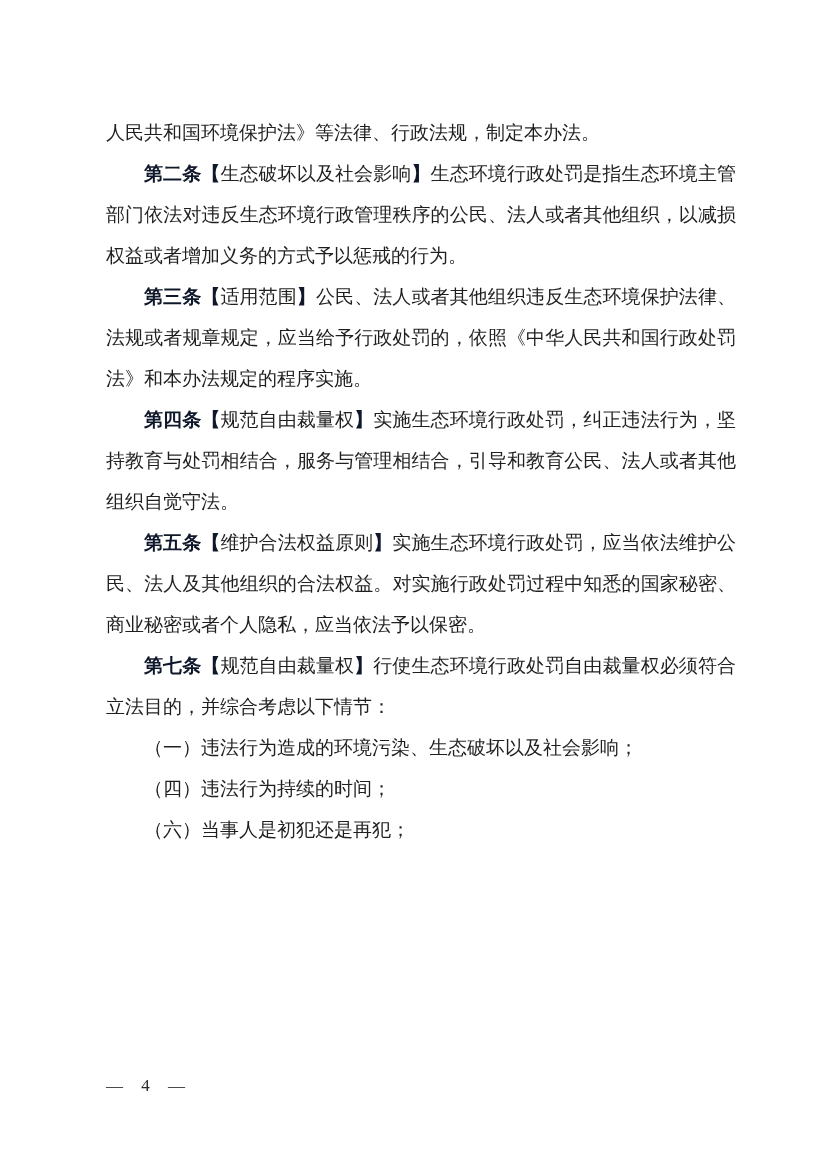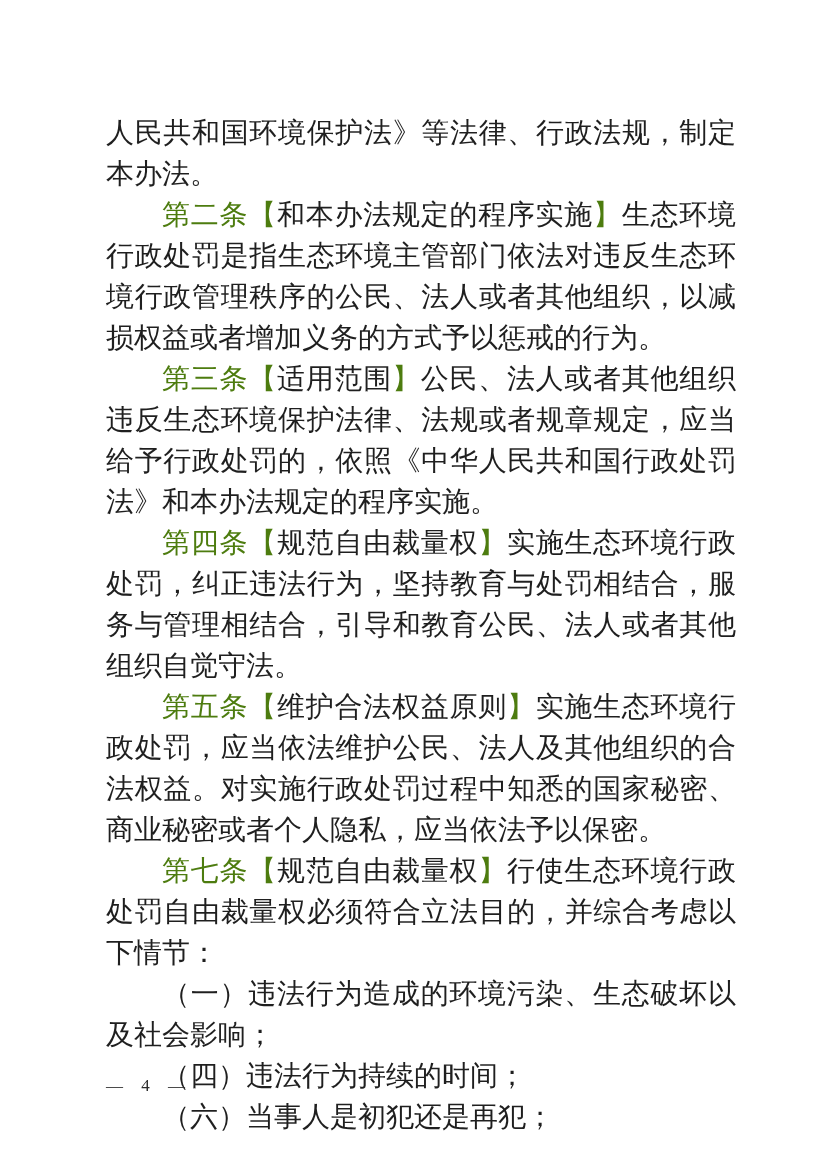--- a/index.html
+++ b/index.html
@@ -15,52 +15,52 @@
     background: #ffffff;
     overflow: hidden;
     font-family: "Liberation Serif", "DejaVu Serif", serif;
     color: #1f1f1f;
   }
   .doc-body {
     position: absolute;
     left: 106px;
     top: 112px;
     width: 630px;
-    font-size: 28px;
+    font-size: 19px;
     line-height: 41px;
     text-align: justify;
   }
   .para {
     margin: 0;
     padding: 0;
   }
   .para.indent {
     text-indent: 2em;
   }
   .run-bold {
-    font-weight: 400;
-    color: #4d7c0f;
+    font-weight: 700;
+    color: #0f172a;
   }
   .footer {
     position: absolute;
     left: 106px;
     top: 1076px;
     font-size: 17px;
     color: #2a2a2a;
     letter-spacing: 2px;
     word-spacing: 10px;
   }
 </style>
 </head>
 <body>
 
 <div class="page">
   <div class="doc-body" id="doc-body">
       <div class="para"><span>人民共和国环境保护法》等法律、行政法规，制定本办法。</span></div>
-      <div class="para indent"><span class="run-bold">第二条</span><span class="run-bold">【</span><span>和本办法规定的程序实施</span><span class="run-bold">】</span><span>生态环境行政处罚是指生态环境主管部门依法对违反生态环境行政管理秩序的公民、法人或者其他组织，以减损权益或者增加义务的方式予以惩戒的行为。</span></div>
+      <div class="para indent"><span class="run-bold">第二条</span><span class="run-bold">【</span><span>生态破坏以及社会影响</span><span class="run-bold">】</span><span>生态环境行政处罚是指生态环境主管部门依法对违反生态环境行政管理秩序的公民、法人或者其他组织，以减损权益或者增加义务的方式予以惩戒的行为。</span></div>
       <div class="para indent"><span class="run-bold">第三条</span><span class="run-bold">【</span><span>适用范围</span><span class="run-bold">】</span><span>公民、法人或者其他组织违反生态环境保护法律、法规或者规章规定，应当给予行政处罚的，依照《中华人民共和国行政处罚法》和本办法规定的程序实施。</span></div>
       <div class="para indent"><span class="run-bold">第四条</span><span class="run-bold">【</span><span>规范自由裁量权</span><span class="run-bold">】</span><span>实施生态环境行政处罚，纠正违法行为，坚持教育与处罚相结合，服务与管理相结合，引导和教育公民、法人或者其他组织自觉守法。</span></div>
       <div class="para indent"><span class="run-bold">第五条</span><span class="run-bold">【</span><span>维护合法权益原则</span><span class="run-bold">】</span><span>实施生态环境行政处罚，应当依法维护公民、法人及其他组织的合法权益。对实施行政处罚过程中知悉的国家秘密、商业秘密或者个人隐私，应当依法予以保密。</span></div>
       <div class="para indent"><span class="run-bold">第七条</span><span class="run-bold">【</span><span>规范自由裁量权</span><span class="run-bold">】</span><span>行使生态环境行政处罚自由裁量权必须符合立法目的，并综合考虑以下情节：</span></div>
       <div class="para indent"><span>（一）违法行为造成的环境污染、生态破坏以及社会影响；</span></div>
       <div class="para indent"><span>（四）违法行为持续的时间；</span></div>
       <div class="para indent"><span>（六）当事人是初犯还是再犯；</span></div>
     </div>
   <div class="footer">
     <span>— 4 —</span>

